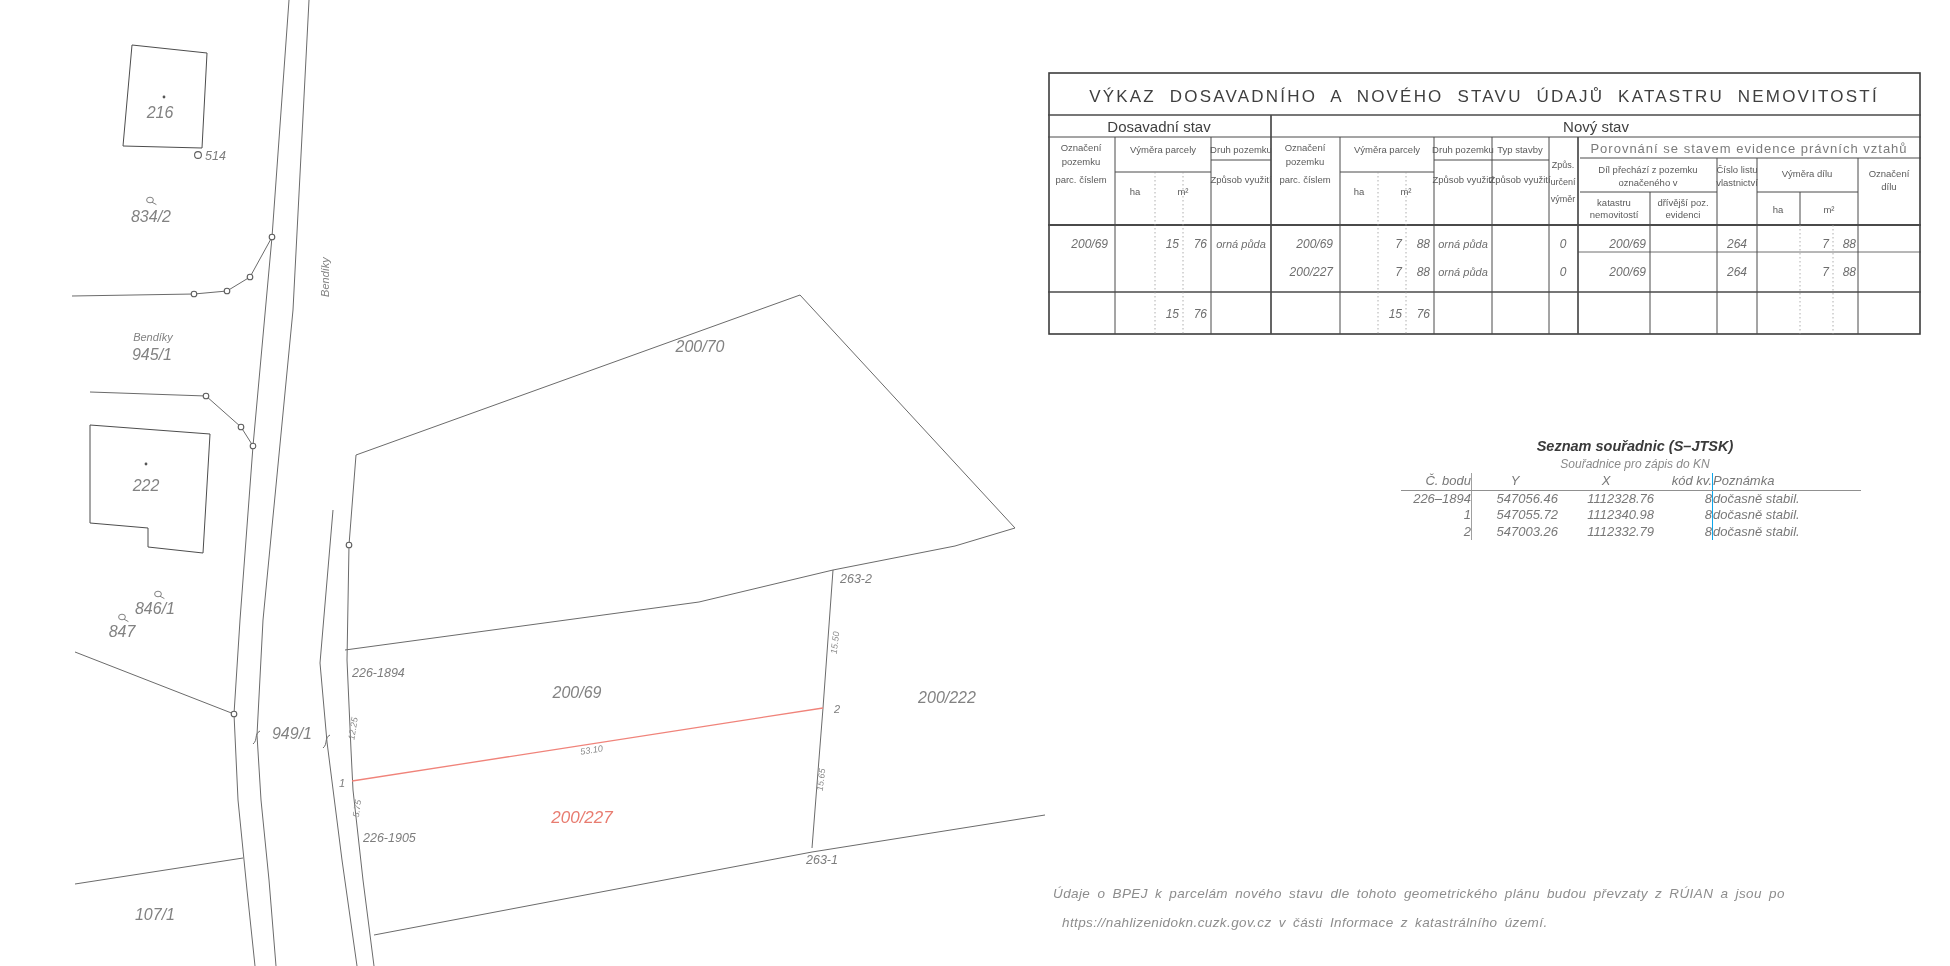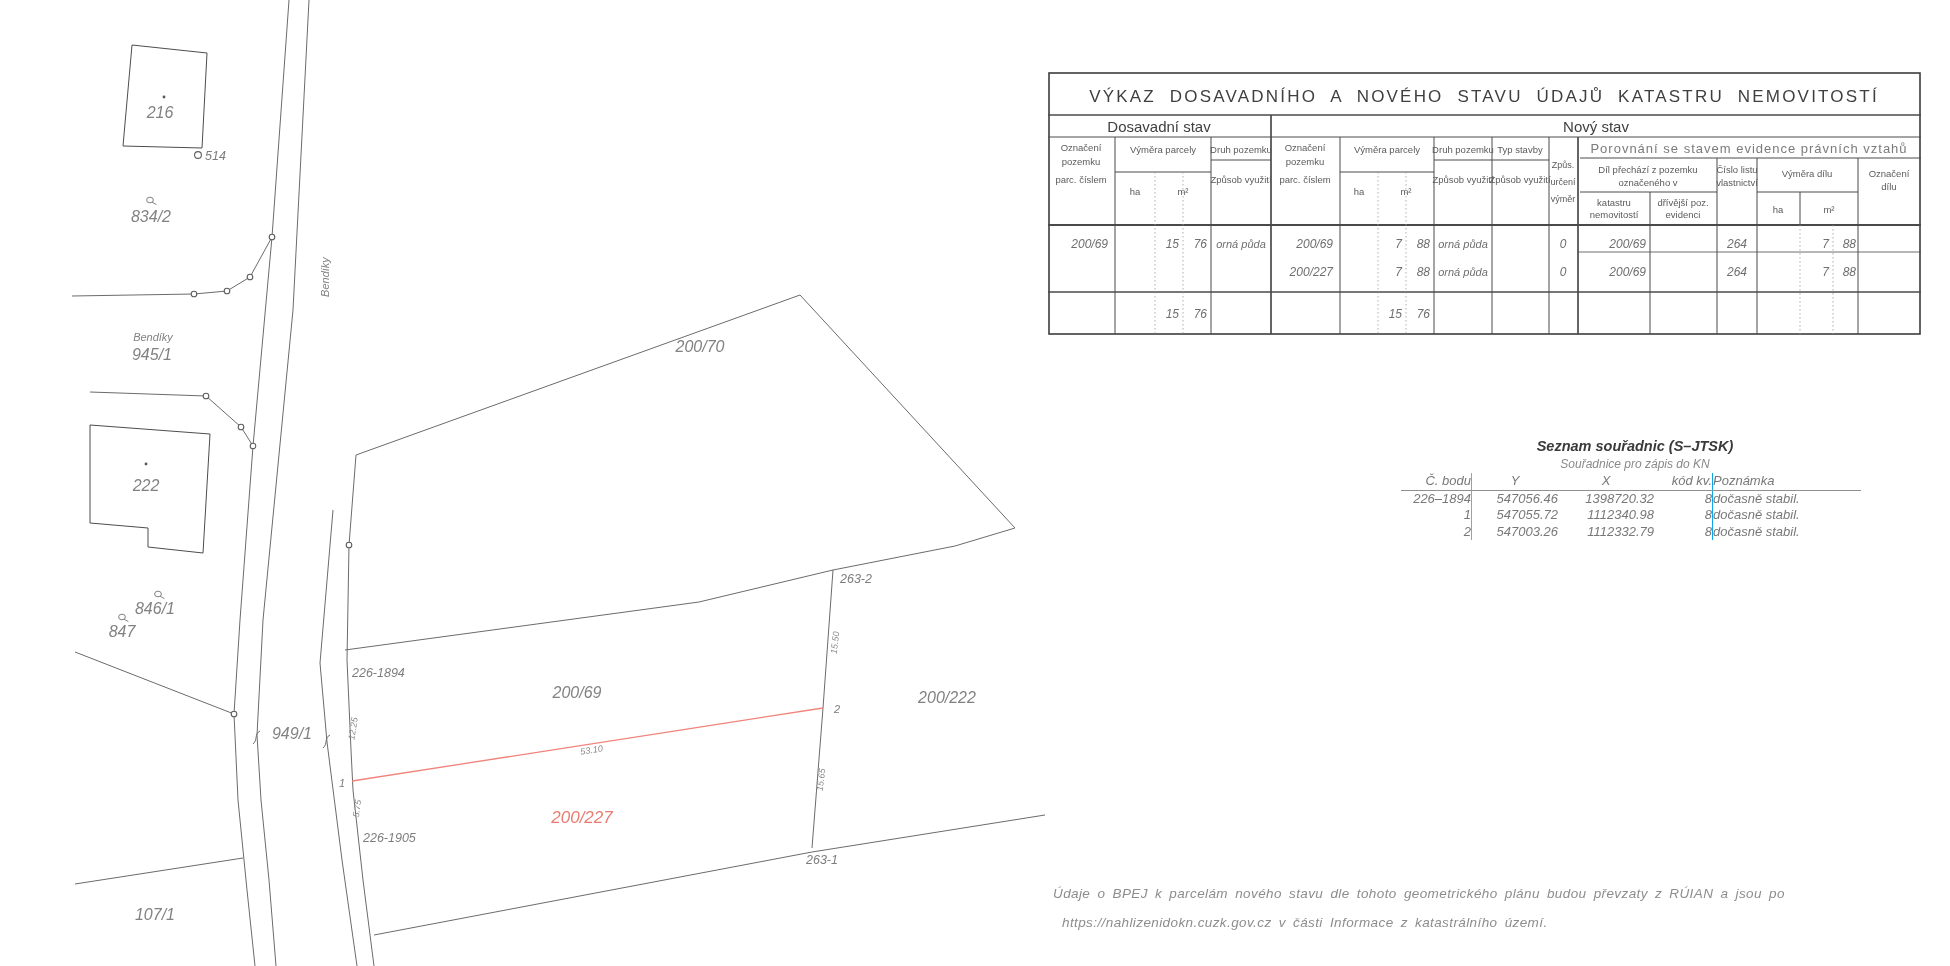--- a/index.html
+++ b/index.html
@@ -254,21 +254,21 @@
           <th class="cw-y">Y</th>
           <th class="cw-x">X</th>
           <th class="cw-k">kód kv.</th>
           <th class="cw-n">Poznámka</th>
         </tr>
       </thead>
       <tbody>
         <tr>
           <td class="cw-id">226–1894</td>
           <td class="cw-y">547056.46</td>
-          <td class="cw-x">1398720.32</td>
+          <td class="cw-x">1112328.76</td>
           <td class="cw-k">8</td>
           <td class="cw-n">dočasně stabil.</td>
         </tr>
         <tr>
           <td class="cw-id">1</td>
           <td class="cw-y">547055.72</td>
           <td class="cw-x">1112340.98</td>
           <td class="cw-k">8</td>
           <td class="cw-n">dočasně stabil.</td>
         </tr>

